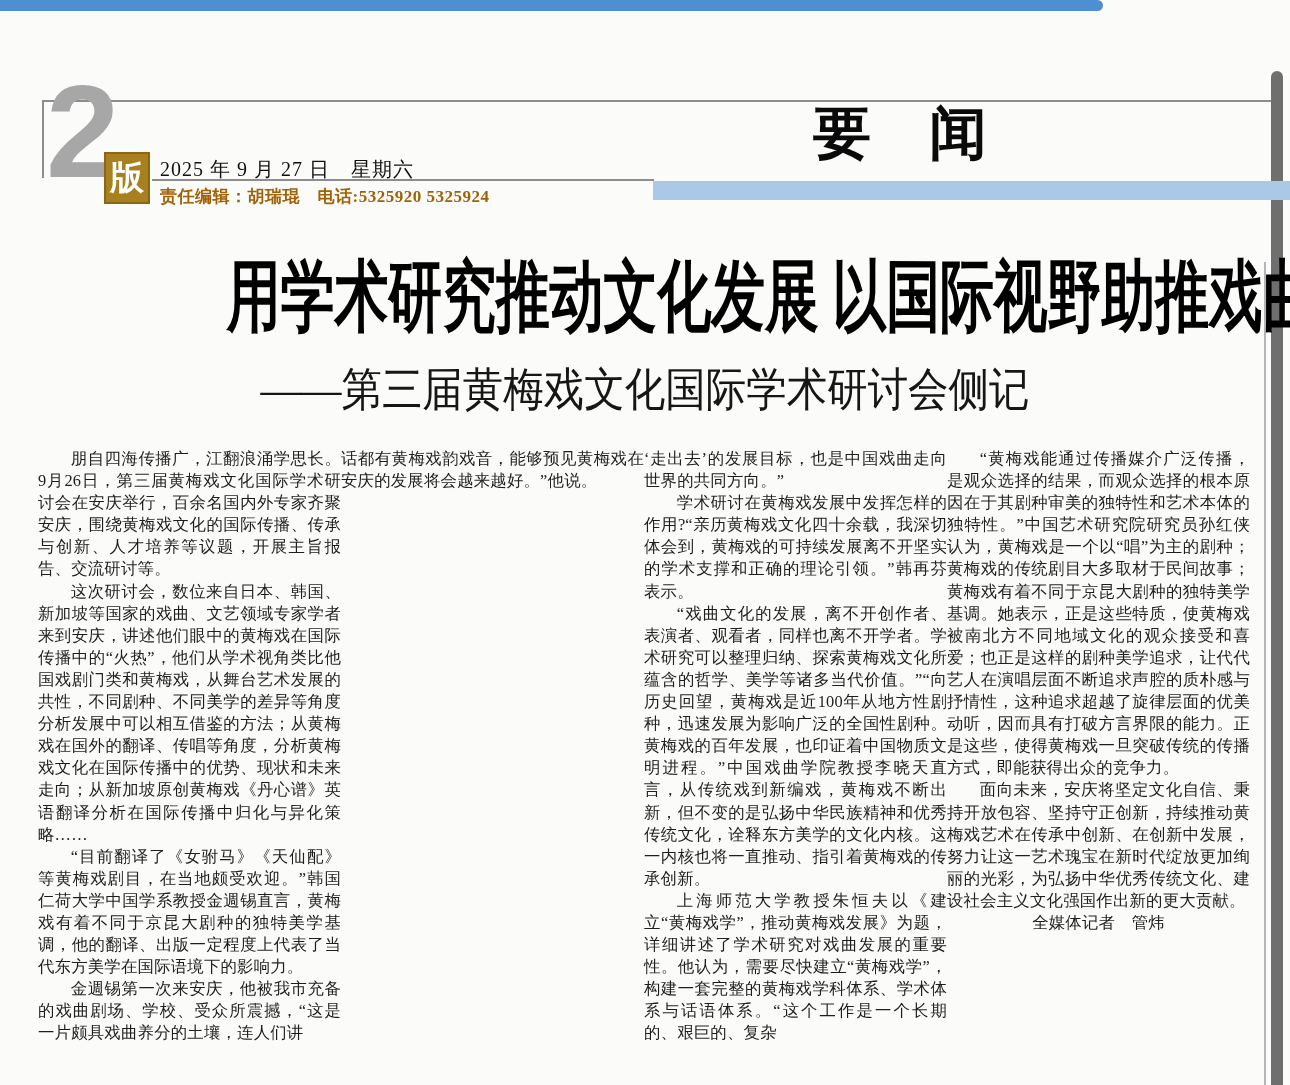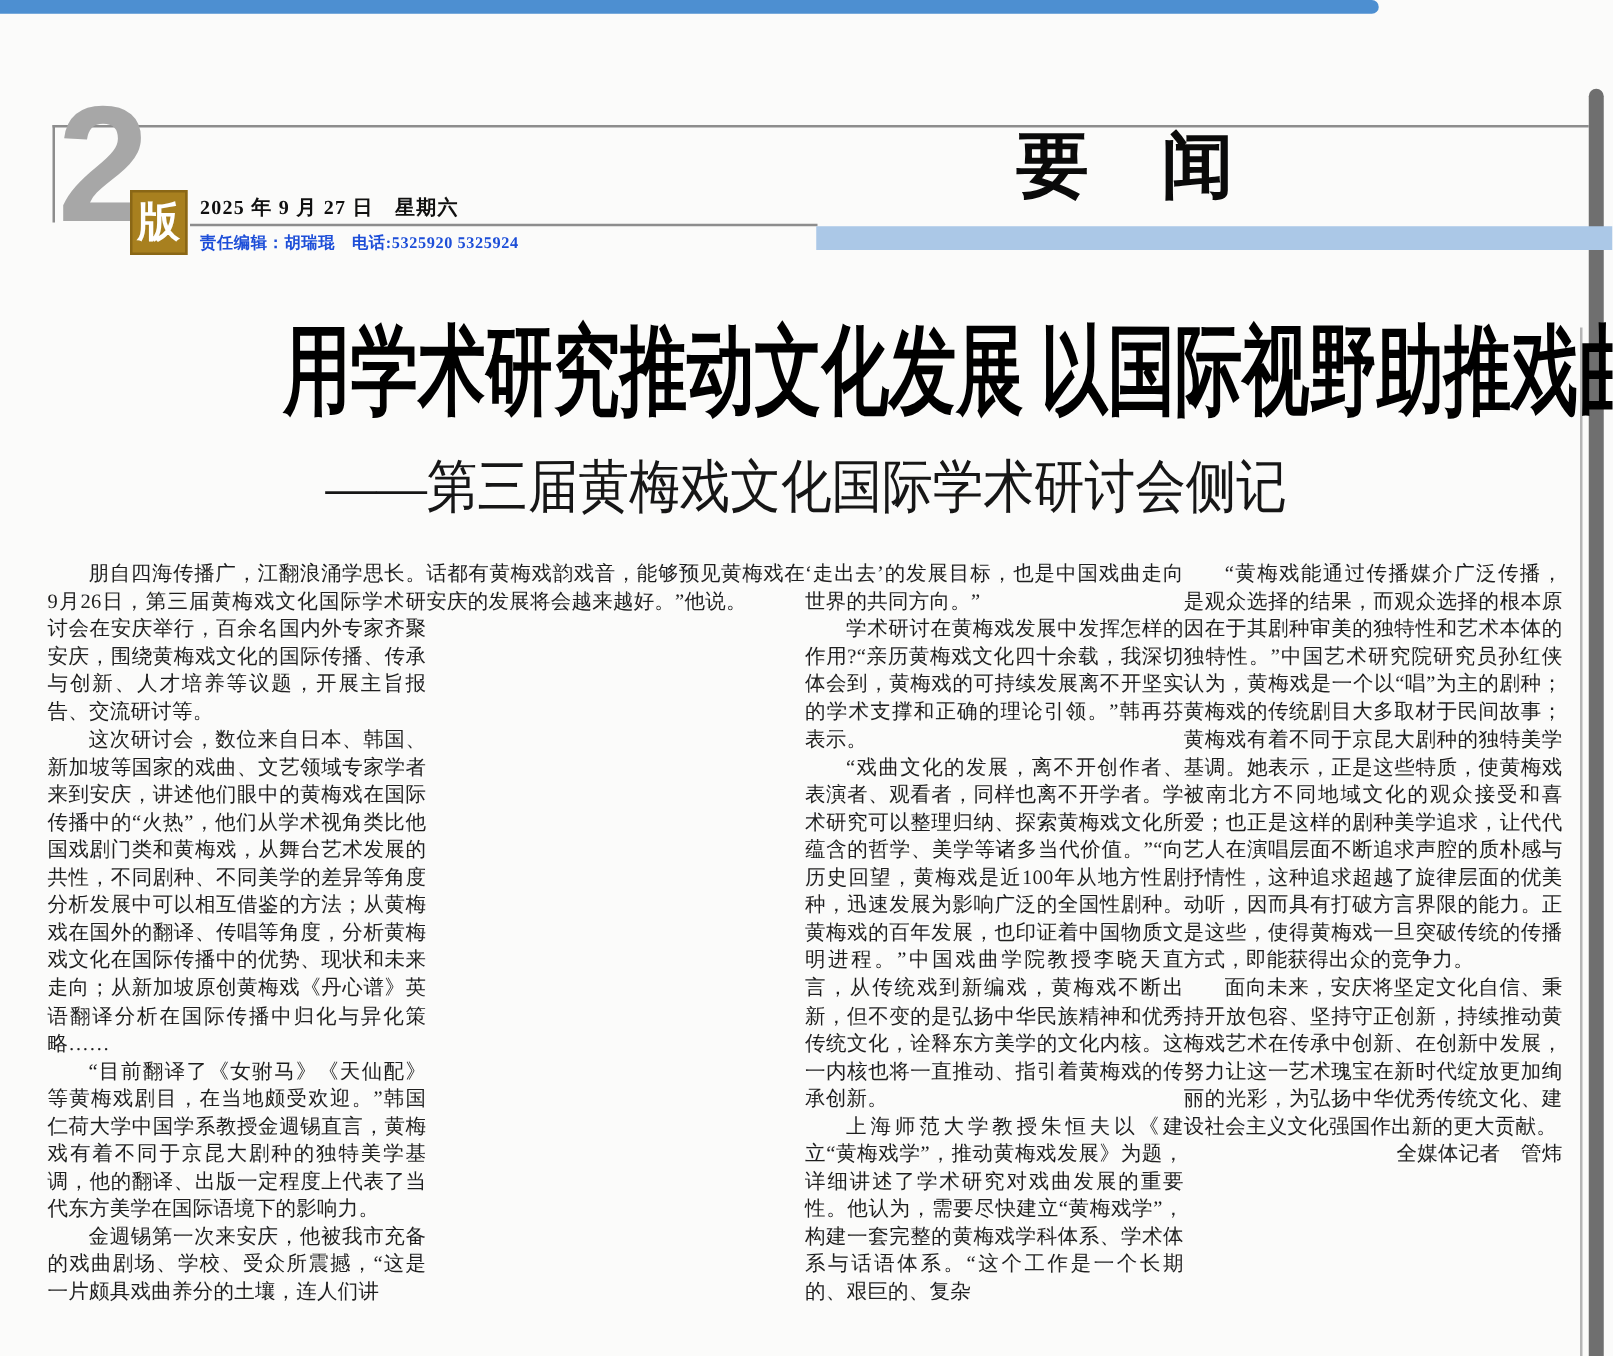--- a/index.html
+++ b/index.html
@@ -24,26 +24,26 @@
     position:absolute;left:46px;top:66px;font-size:132px;line-height:1;
     font-family:"Liberation Sans", sans-serif;font-weight:bold;color:#a7a7a7;
   }
   .edition-badge{
     position:absolute;left:104px;top:152px;width:46px;height:52px;
     background:#a8801f;border:2px solid #8a6716;box-sizing:border-box;
     color:#fff;font-size:34px;font-weight:bold;
     display:flex;align-items:center;justify-content:center;
   }
   .date-line{
-    position:absolute;left:160px;top:156px;font-size:16px;font-weight:bold;color:#101010;
+    position:absolute;left:160px;top:156px;font-size:20px;font-weight:normal;color:#101010;
     font-family:"Liberation Serif", serif;letter-spacing:1px;
   }
   .rule-mid{position:absolute;left:152px;top:179px;width:502px;height:2px;background:#8d8d8d;}
   .editor-line{
-    position:absolute;left:160px;top:185px;font-size:13px;font-weight:bold;color:#1d4ed8;
+    position:absolute;left:160px;top:185px;font-size:17px;font-weight:bold;color:#a16207;
     font-family:"Liberation Serif", serif;letter-spacing:0.5px;
   }
   .section-title{
     position:absolute;left:700px;top:98px;width:400px;text-align:center;
     font-size:58px;line-height:1.2;font-weight:900;color:#0a0a0a;
     font-family:"Liberation Sans", sans-serif;
   }
   .section-bar{
     position:absolute;left:653px;top:181px;width:637px;height:19px;background:#abc8e7;
   }
@@ -63,21 +63,21 @@
     position:absolute;left:38px;top:448px;width:1212px;height:634px;
     display:flex;
   }
   .col{
     flex:1;min-width:0;
     font-size:16.4px;line-height:22.1px;letter-spacing:0.2px;
     text-align:justify;color:#1e1e1e;
   }
   .col p{margin:0;text-indent:2em;}
   .col p.cont{text-indent:0;font-family:Liberation Serif, serif;}
-  .col p.byline{text-indent:0;text-align:right;padding-top:0;}
+  .col p.byline{text-indent:0;text-align:center;padding-top:0;}
 </style>
 </head>
 <body>
 
 <div class="top-accent"></div>
 <div class="scrollbar"></div>
 
 <div class="rule-top"></div>
 <div class="rule-left"></div>
 <div class="rule-right"></div>

